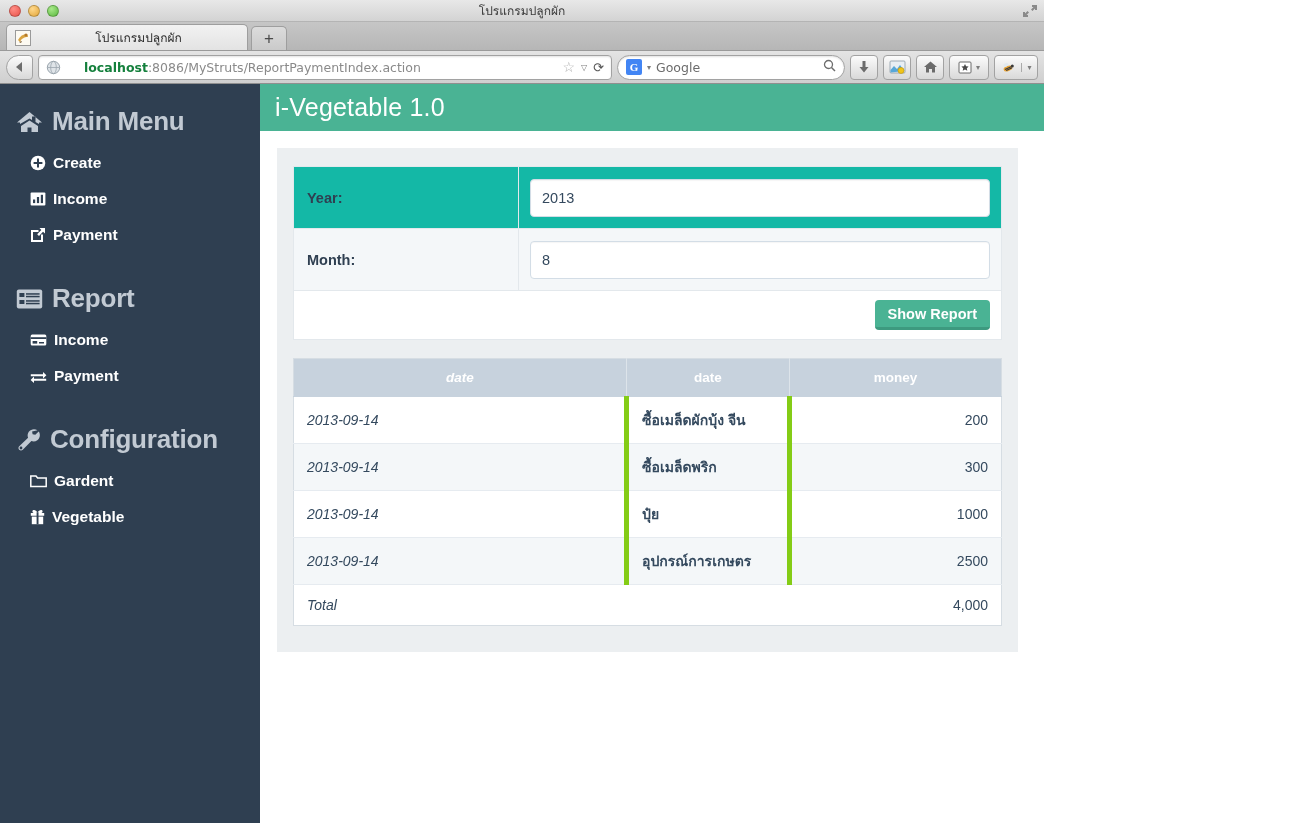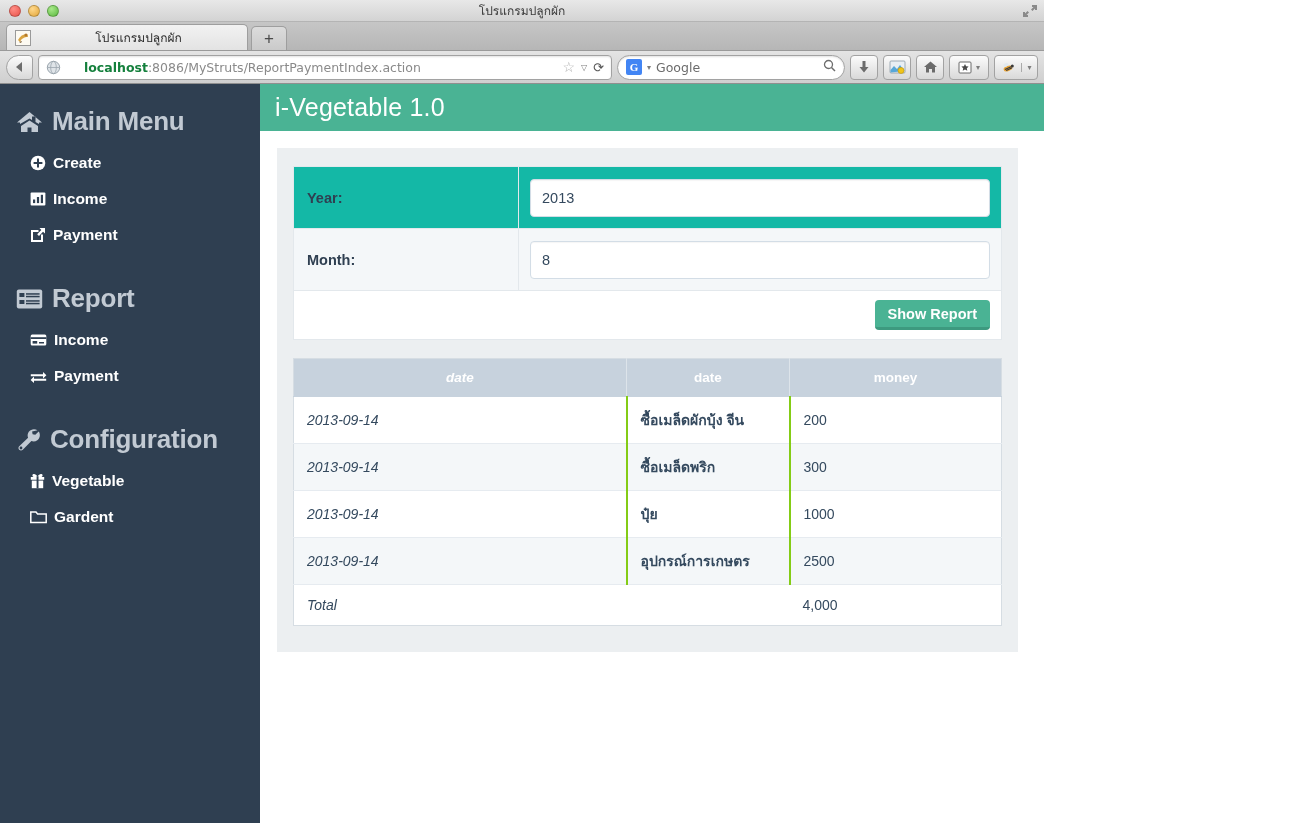--- a/index.html
+++ b/index.html
@@ -208,28 +208,28 @@
     background: #c7d2dd; color: #ffffff;
     font-size: 13.5px; font-weight: 700;
     padding: 11px 10px; text-align: center;
     border-right: 1px solid #dde4ea;
     border-bottom: 1px solid #c7d2dd;
   }
   .data-table th:last-child { border-right: none; }
   .data-table td {
     padding: 12px 13px;
     font-size: 14px; color: #34495e;
-    border-right: 2px solid #84cc16;
+    border-right: 5px solid #84cc16;
     border-bottom: 1px solid #e6ebf0;
     background: #fff;
   }
   .data-table td:last-child { border-right: none; }
   .data-table tr.alt td { background: #f4f7f9; }
   .col-date { width: 333px; font-style: italic; }
-  .col-money { width: 212px; }
+  .col-money { width: 212px; text-align: right; }
   .cell-name { font-weight: 700; }
   .total-row td {
     border-right: none !important;
     border-bottom: none !important;
     background: #fff !important;
   }
 </style>
 </head>
 <body>
 
@@ -422,35 +422,35 @@
         <span class="ico">
           <svg width="25" height="24" viewBox="0 0 25 24">
             <path d="M21.5 2.2 C18.6 0.3 14.8 1 12.8 3.8 C11.5 5.6 11.3 7.9 12.1 9.8 L3.2 18.2 C2.2 19.2 2.2 20.8 3.2 21.8 C4.2 22.8 5.8 22.8 6.8 21.8 L15.4 13 C17.3 13.8 19.6 13.5 21.3 12.2 C24.1 10.1 24.7 6.2 22.7 3.4 L19.3 6.8 L16.6 6.3 L16.1 3.6 Z" fill="#c2cad3"></path>
             <circle cx="5" cy="20" r="1.4" fill="#2f3f51"></circle>
           </svg>
         </span>
         <span>Configuration</span>
       </div>
       <div class="nav-item">
         <span class="ico">
+          <svg width="17" height="14" viewBox="0 0 17 14">
+            <path d="M0.8 2 L6 2 L7.6 4 L16.2 4 L16.2 12.5 L0.8 12.5 Z" fill="none" stroke="#fff" stroke-width="1.5"></path>
+          </svg>
+        </span>
+        <span>Gardent</span>
+      </div>
+      <div class="nav-item">
+        <span class="ico">
           <svg width="15" height="16" viewBox="0 0 15 16">
             <path d="M3 1.2 C4.6 0.5 6.3 1.6 7.5 3.4 C8.7 1.6 10.4 0.5 12 1.2 C13 1.8 12.7 3.4 11.4 4 L14.2 4 L14.2 6.8 L0.8 6.8 L0.8 4 L3.6 4 C2.3 3.4 2 1.8 3 1.2 Z" fill="#fff"></path>
             <rect x="1.8" y="7.6" width="11.4" height="7.6" fill="#fff"></rect>
             <rect x="6.6" y="3.2" width="1.9" height="12" fill="#2f3f51"></rect>
           </svg>
         </span>
         <span>Vegetable</span>
-      </div>
-      <div class="nav-item">
-        <span class="ico">
-          <svg width="17" height="14" viewBox="0 0 17 14">
-            <path d="M0.8 2 L6 2 L7.6 4 L16.2 4 L16.2 12.5 L0.8 12.5 Z" fill="none" stroke="#fff" stroke-width="1.5"></path>
-          </svg>
-        </span>
-        <span>Gardent</span>
       </div>
     </nav>
 
     <main class="content">
       <div class="apphead">
         <div class="apphead-title">i-Vegetable 1.0</div>
       </div>
 
       <div class="content-body">
         <section class="panel">

